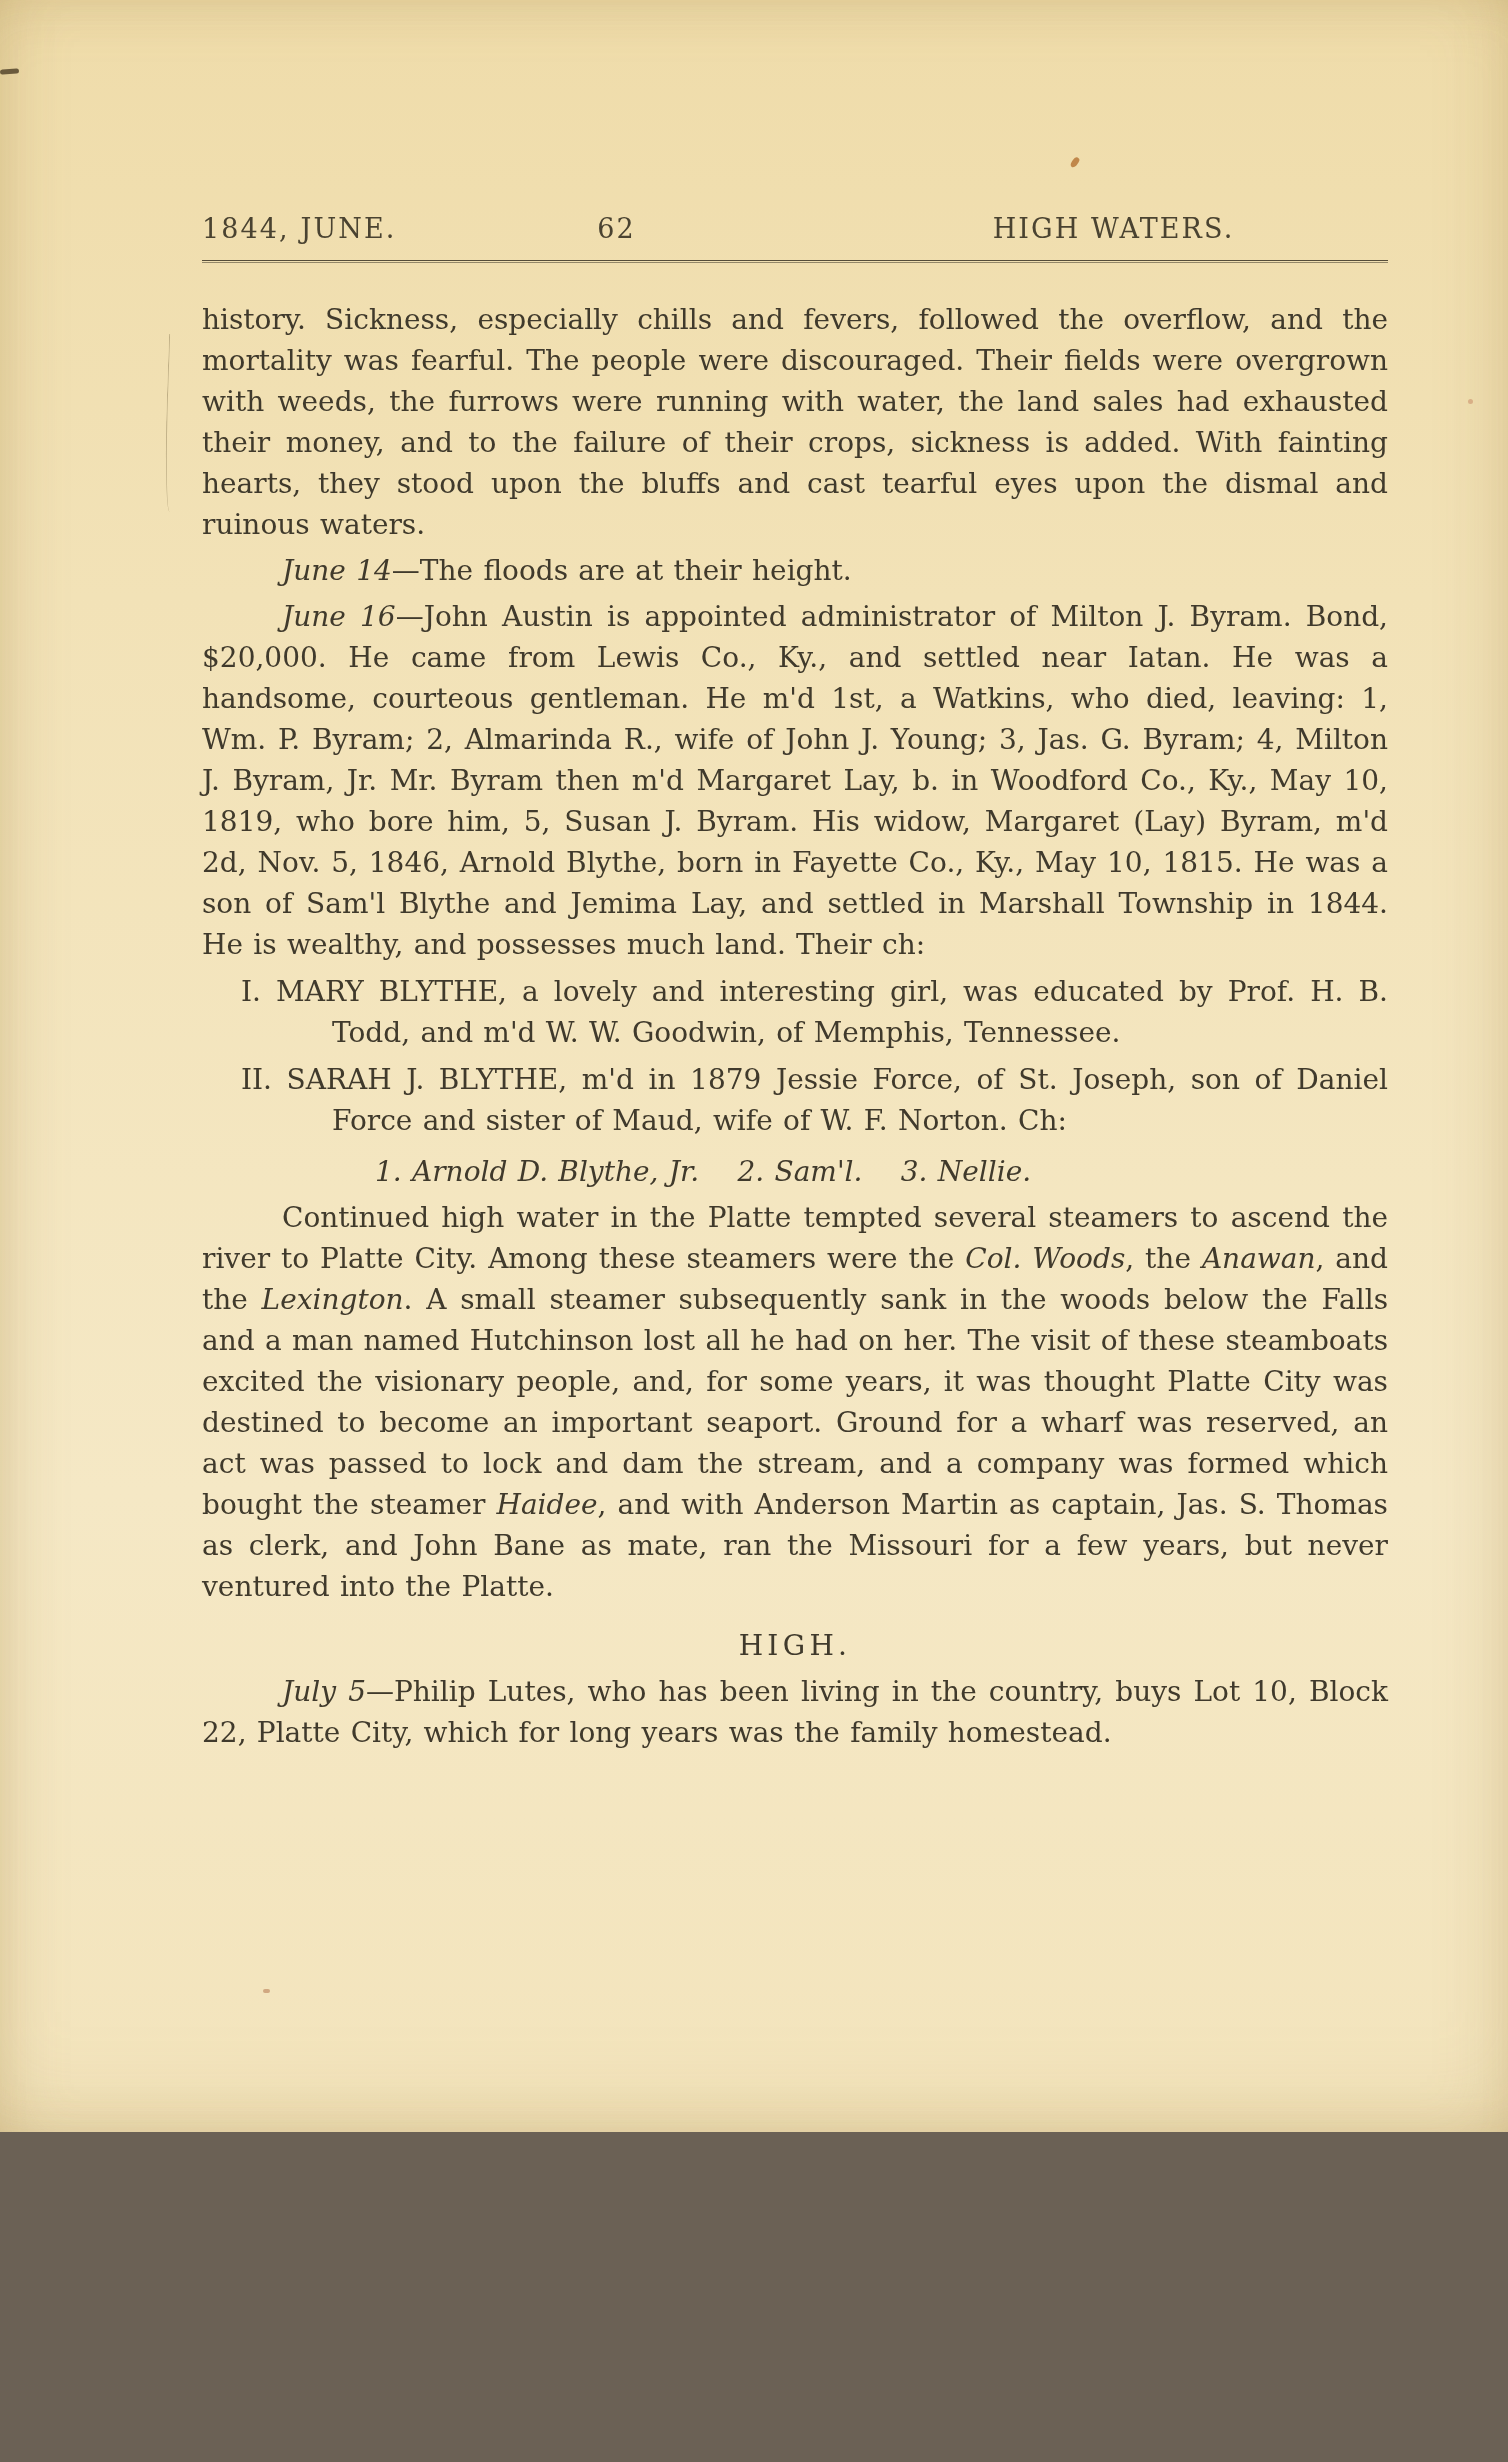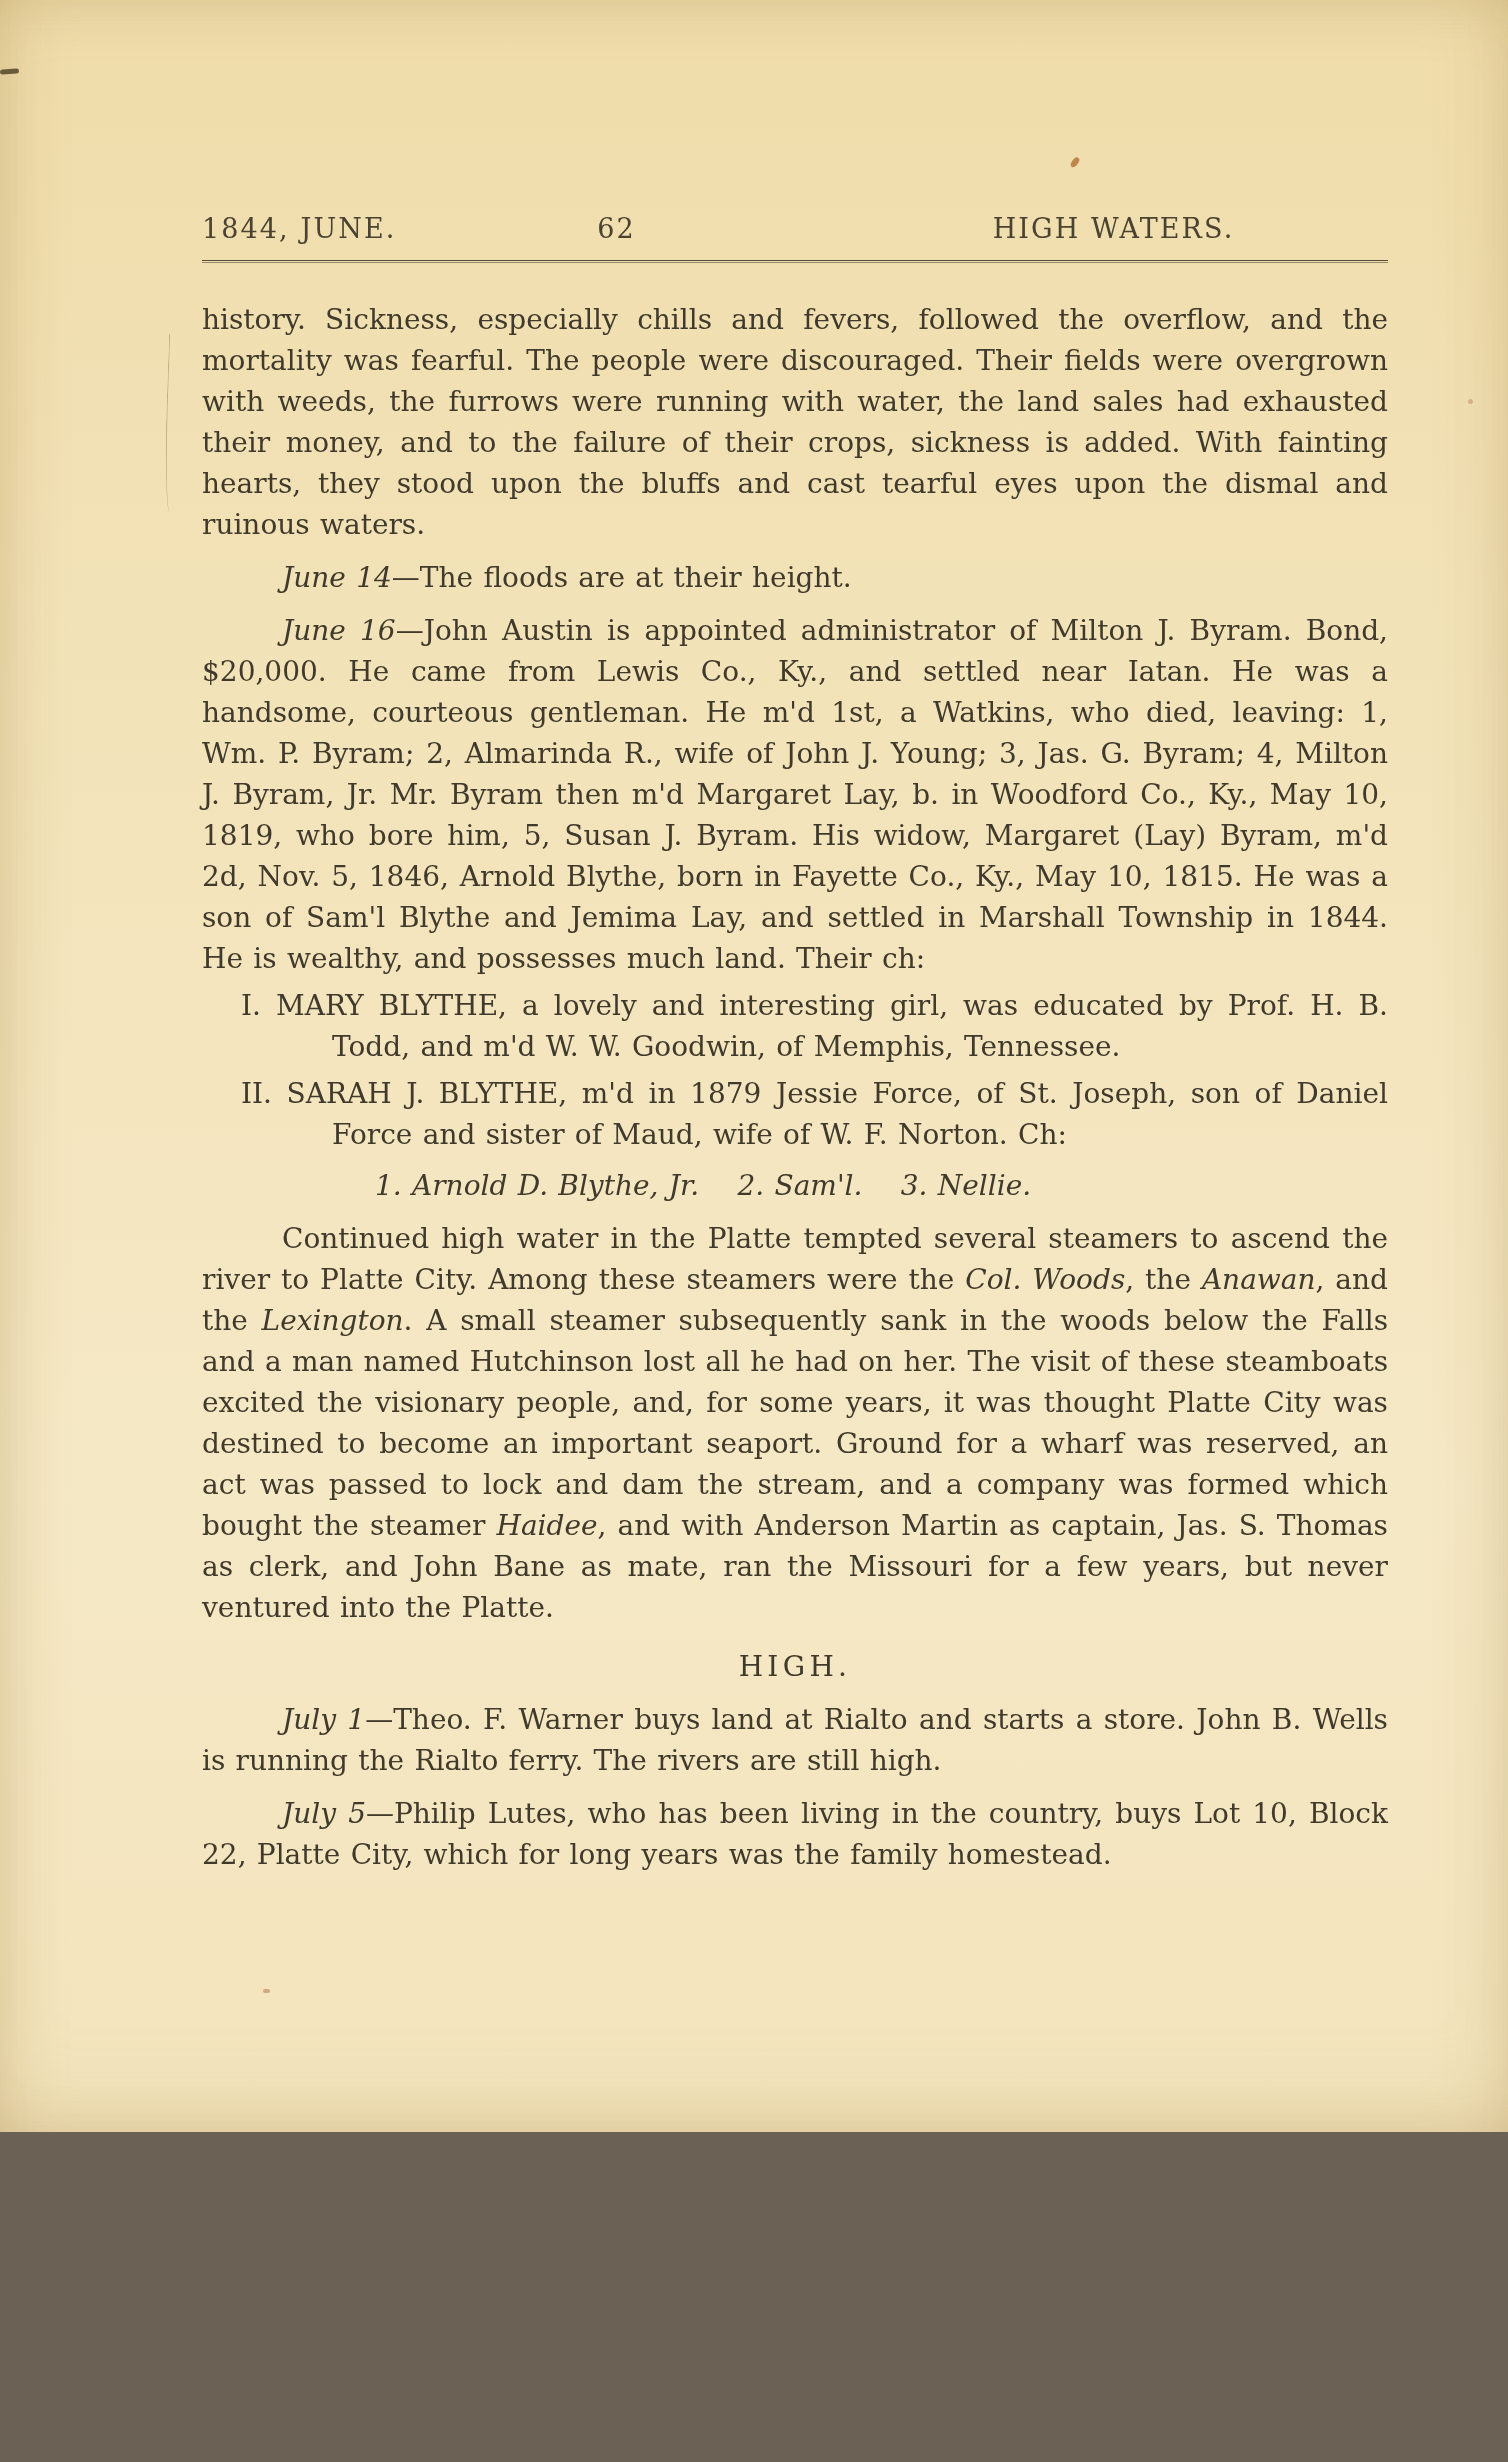--- a/index.html
+++ b/index.html
@@ -21,21 +21,21 @@
        letter-spacing:2.1px;color:#4a4331;white-space:nowrap;}
   .hdr .cell{flex:1 1 0;}
   .hdr .c{text-align:left;}
   .hdr .r{text-align:left;}
   .rule{margin-top:15.7px;height:3.6px;
     background:linear-gradient(to bottom, rgba(72,64,46,.92) 0 1.4px, rgba(0,0,0,0) 1.4px 2.1px, rgba(72,64,46,.55) 2.1px 3.6px);}
   .bodytext{margin-top:36px;font-size:28px;line-height:41px;
     text-align:justify;word-spacing:1.4px;color:#403a2c;}
   .bodytext p{margin:0;}
   p.cont{margin-top:0;}
-  p.entry{margin-top:12px;text-indent:80px;}
+  p.entry{margin-top:5px;text-indent:80px;}
   p.list1{margin-top:5.7px;padding-left:130px;text-indent:-91px;}
   p.list2{margin-top:10px;padding-left:173px;text-indent:0;text-align:left;}
   p.heading{margin-top:18.5px;text-align:center;text-indent:0;letter-spacing:4.3px;}
   .it{font-style:italic;}
   
   .speck{position:absolute;}
   .speck-dash{left:0;top:69px;width:19px;height:5px;background:#6a5a3c;border-radius:2.9px;transform:rotate(-4deg);}
   .speck-rust{left:1072px;top:157px;width:6.4px;height:10.7px;background:#b06a2a;opacity:.75;border-radius:50% 40% 60% 50%;transform:rotate(32deg);}
   .speck-hair{left:166px;top:334px;width:8.6px;height:178px;border-left:1.4px solid rgba(110,95,60,.38);border-radius:0 0 0 70%;transform:rotate(2deg);}
   .speck-pink1{left:215px;top:2351px;width:11.4px;height:3.6px;background:#c08a6a;opacity:.5;border-radius:2.1px;transform:rotate(-8deg);}
@@ -66,19 +66,18 @@
 
     <div class="bodytext">
         <p class="cont"><span>history.  Sickness, especially chills and fevers, followed the overflow, and the mortality was fearful.  The people were discouraged.  Their fields were overgrown with weeds, the furrows were running with water, the land sales had exhausted their money, and to the failure of their crops, sickness is added.  With fainting hearts, they stood upon the bluffs and cast tearful eyes upon the dismal and ruinous waters.</span></p>
         <p class="entry"><span class="it">June 14</span><span>—The floods are at their height.</span></p>
         <p class="entry"><span class="it">June 16</span><span>—John Austin is appointed administrator of Milton J. Byram.  Bond, $20,000.  He came from Lewis Co., Ky., and settled near Iatan.  He was a handsome, courteous gentleman.  He m'd 1st, a Watkins, who died, leaving: 1, Wm. P. Byram; 2, Almarinda R., wife of John J. Young; 3, Jas. G. Byram; 4, Milton J. Byram, Jr.  Mr. Byram then m'd Margaret Lay, b. in Woodford Co., Ky., May 10, 1819, who bore him, 5, Susan J. Byram.  His widow, Margaret (Lay) Byram, m'd 2d, Nov. 5, 1846, Arnold Blythe, born in Fayette Co., Ky., May 10, 1815.  He was a son of Sam'l Blythe and Jemima Lay, and settled in Marshall Township in 1844.  He is wealthy, and possesses much land.  Their ch:</span></p>
         <p class="list1"><span>I. MARY BLYTHE, a lovely and interesting girl, was educated by Prof. H. B. Todd, and m'd W. W. Goodwin, of Memphis, Tennessee.</span></p>
         <p class="list1"><span>II. SARAH J. BLYTHE, m'd in 1879 Jessie Force, of St. Joseph, son of Daniel Force and sister of Maud, wife of W. F. Norton.  Ch:</span></p>
         <p class="list2"><span class="it">1. Arnold D. Blythe, Jr.  2. Sam'l.  3. Nellie.</span></p>
         <p class="entry"><span>Continued high water in the Platte tempted several steamers to ascend the river to Platte City.  Among these steamers were the </span><span class="it">Col. Woods</span><span>, the </span><span class="it">Anawan</span><span>, and the </span><span class="it">Lexington</span><span>.  A small steamer subsequently sank in the woods below the Falls and a man named Hutchinson lost all he had on her.  The visit of these steamboats excited the visionary people, and, for some years, it was thought Platte City was destined to become an important seaport.  Ground for a wharf was reserved, an act was passed to lock and dam the stream, and a company was formed which bought the steamer </span><span class="it">Haidee</span><span>, and with Anderson Martin as captain, Jas. S. Thomas as clerk, and John Bane as mate, ran the Missouri for a few years, but never ventured into the Platte.</span></p>
         <p class="heading"><span>HIGH.</span></p>
-        <p class="entry"><span class="it">July 1</span><span>—Theo. F. Warner buys land at Rialto and starts a store.  John B. Wells is running the Rialto ferry.  The rivers are still high.</span></p>
         <p class="entry"><span class="it">July 5</span><span>—Philip Lutes, who has been living in the country, buys Lot 10, Block 22, Platte City, which for long years was the family homestead.</span></p>
       </div>
 
   </div>
 </div>
 
 
 </body></html>

